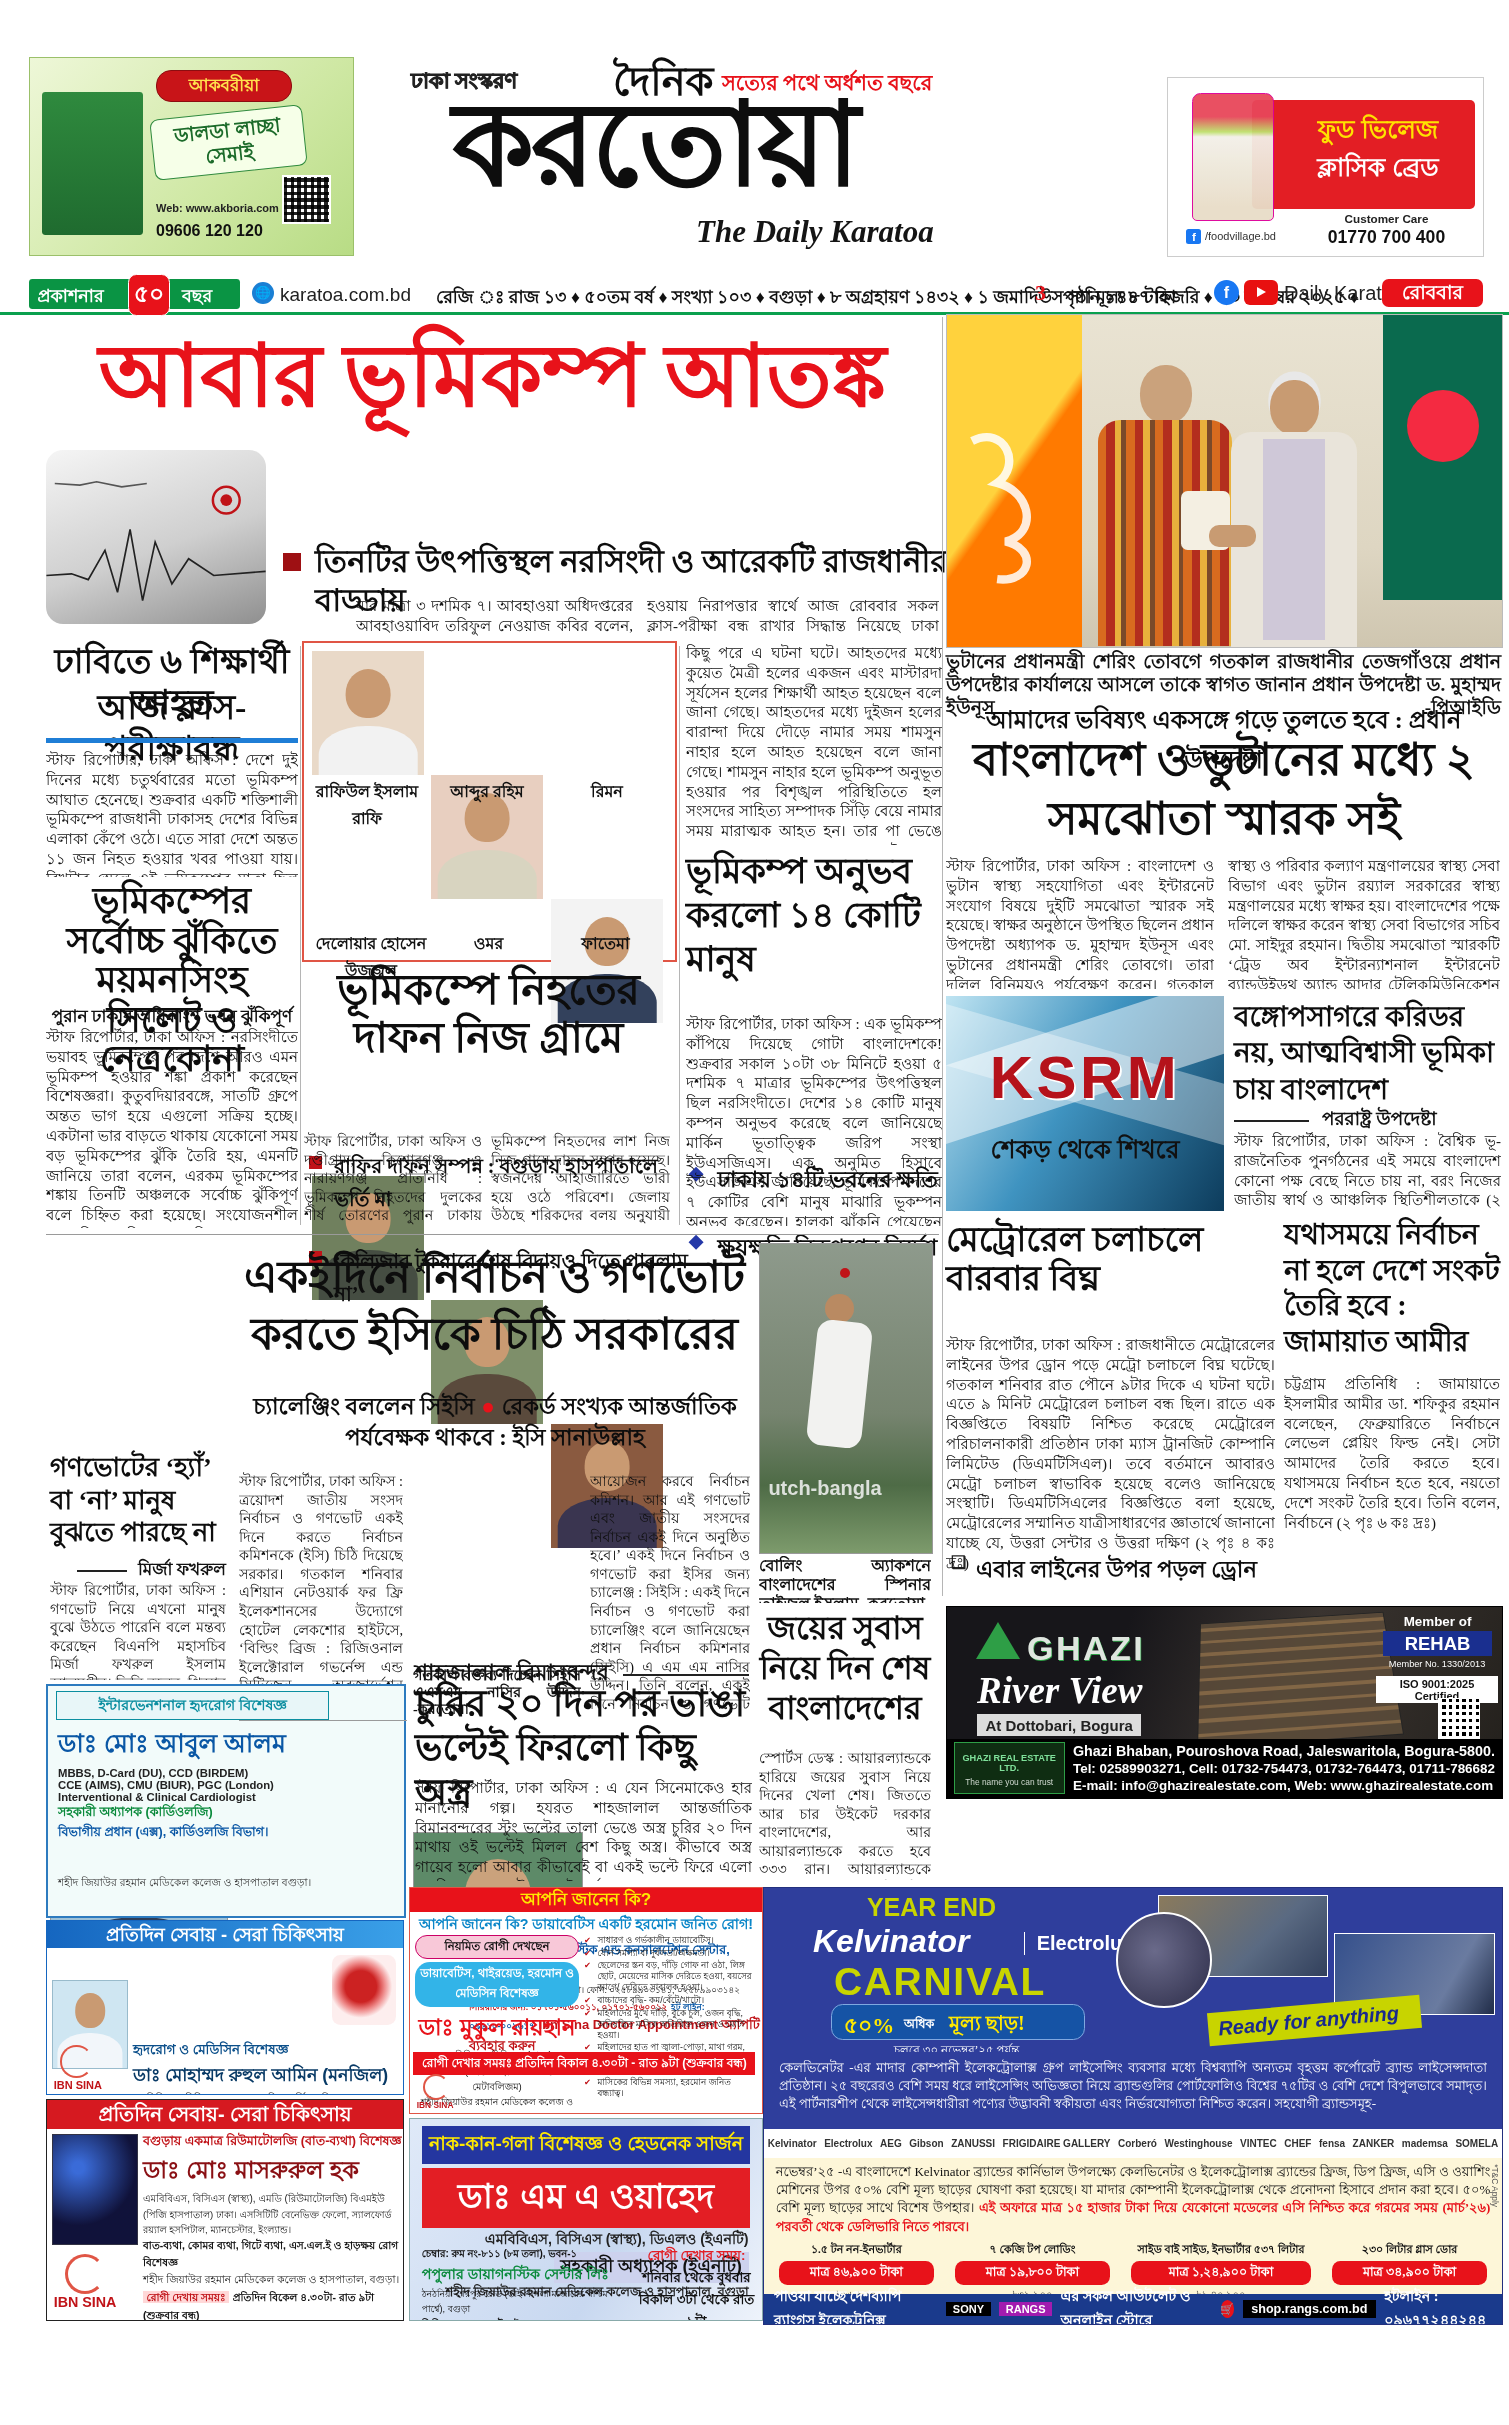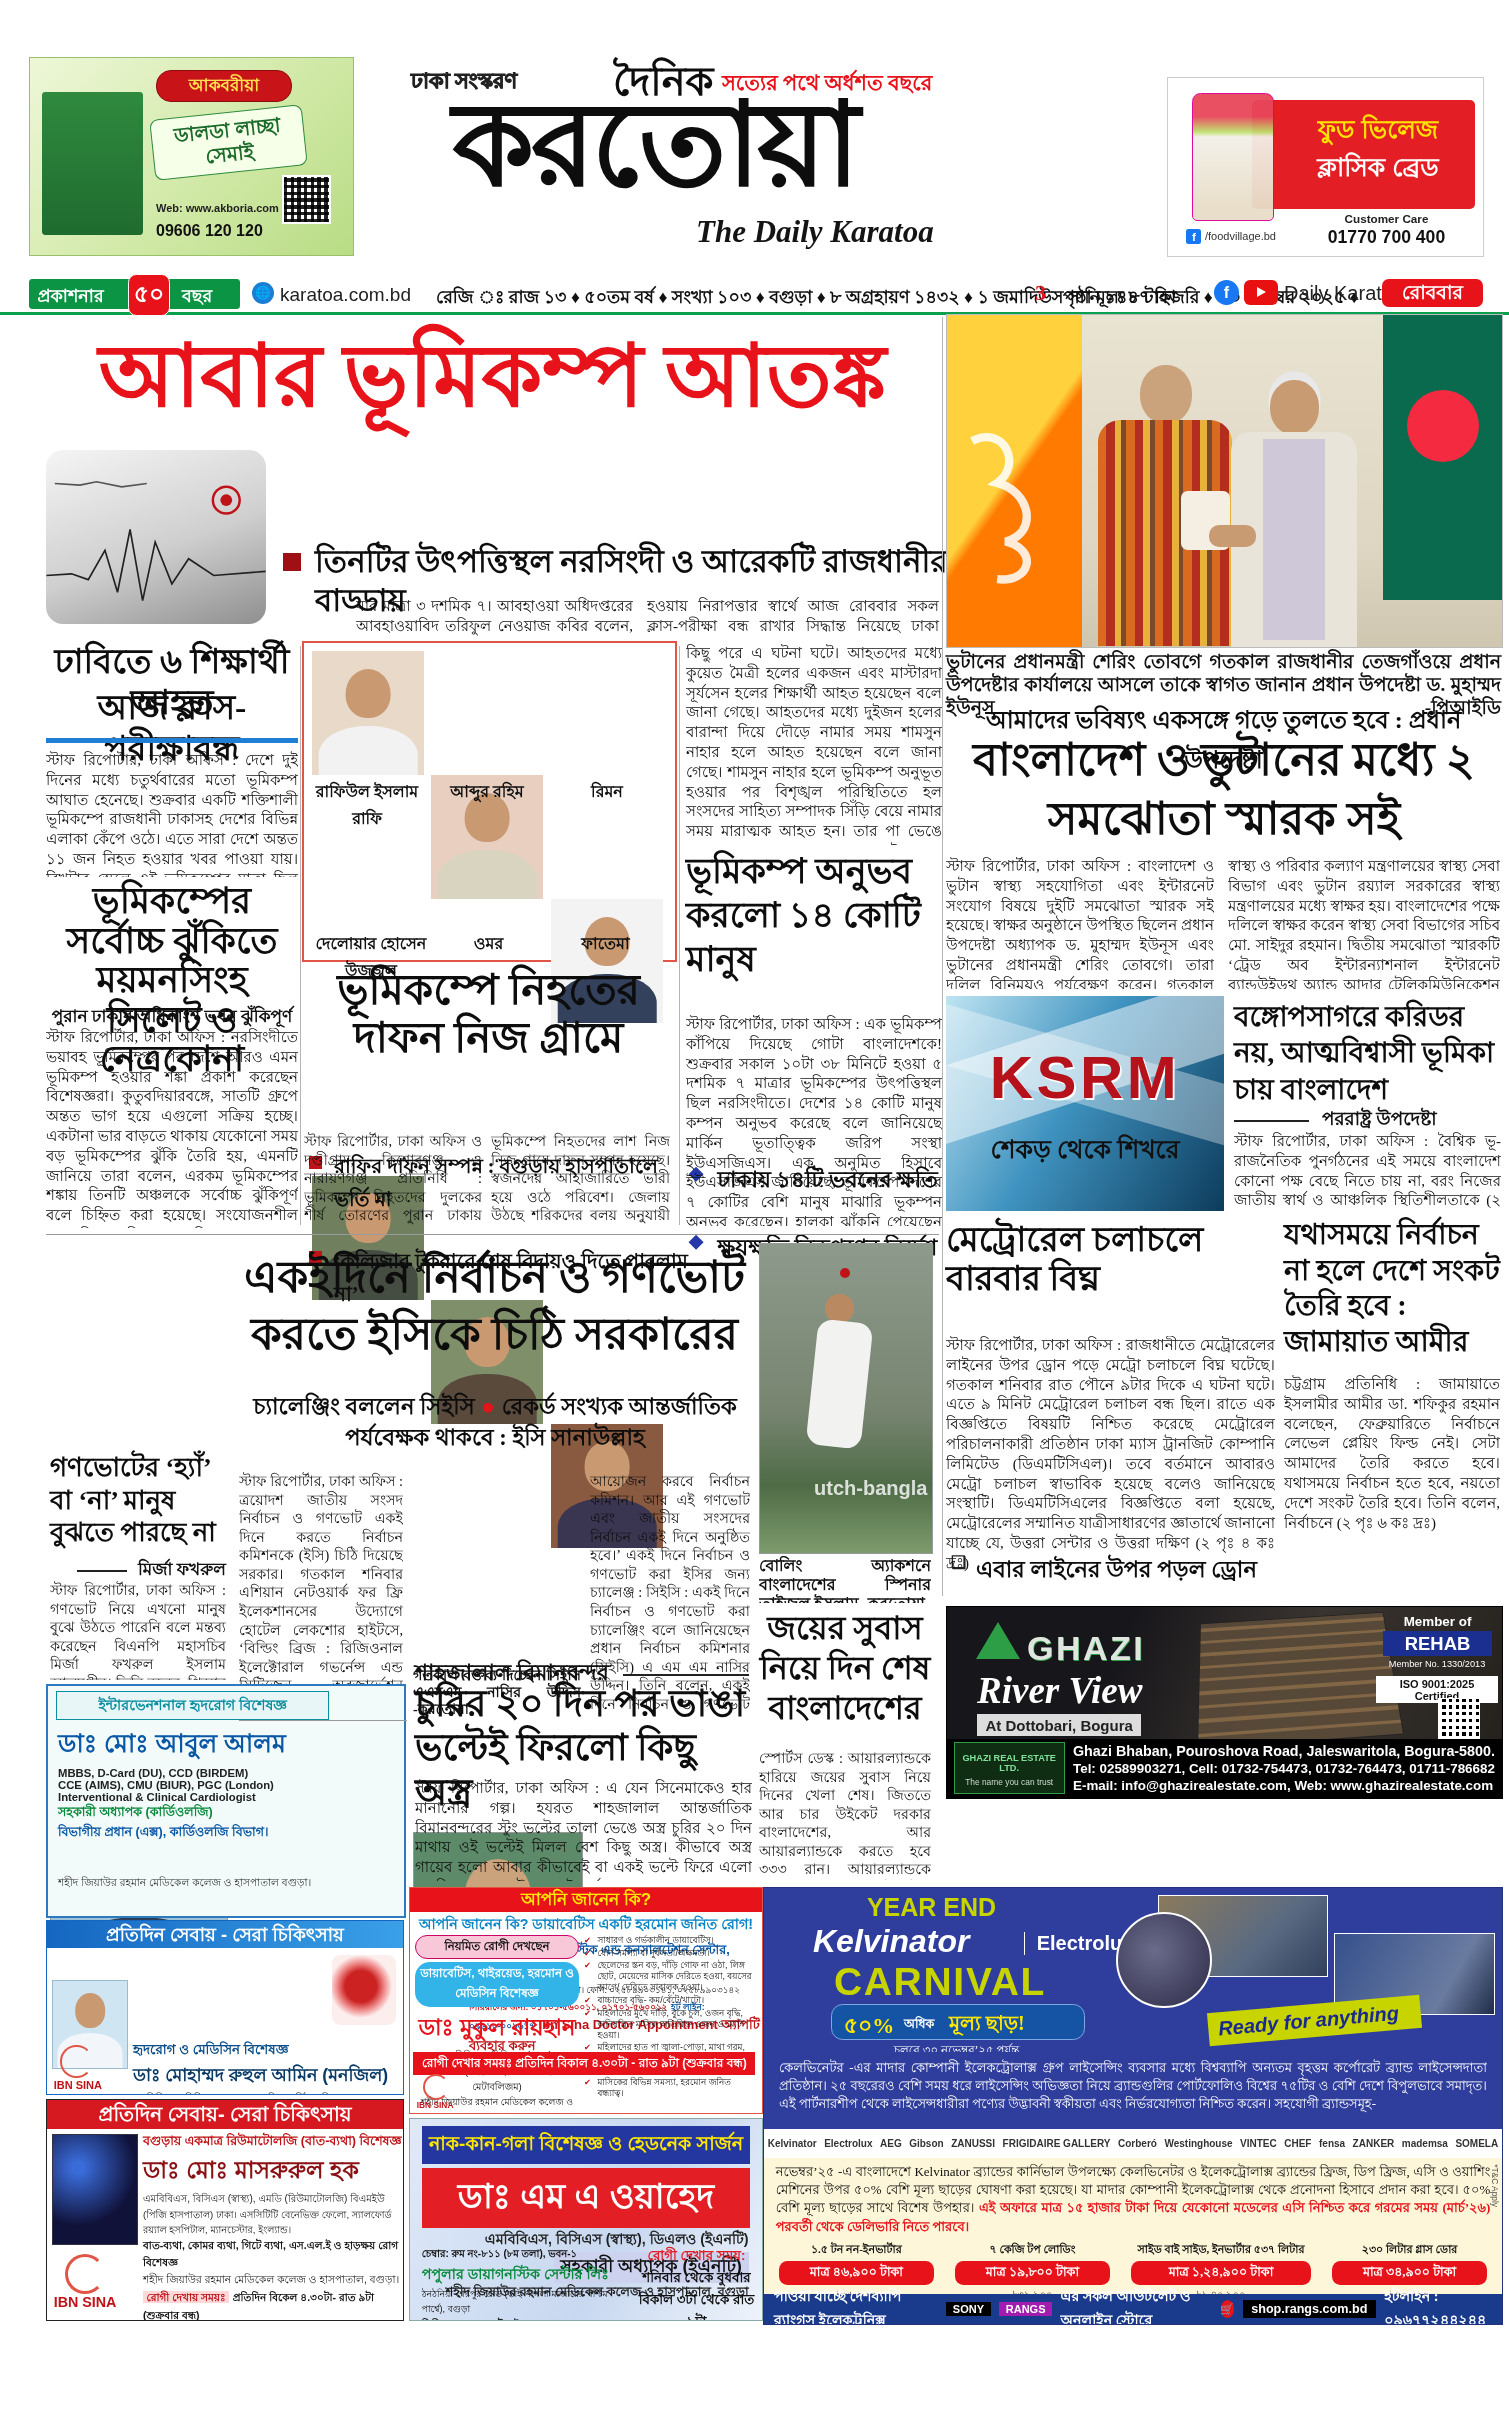--- a/index.html
+++ b/index.html
@@ -209,21 +209,21 @@
   <div class="abs" style="left:50px;top:1556px;width:176px;font-size:17px;font-weight:bold;text-align:right;">
     <span style="display:inline-block;width:50px;height:1.7px;background:#222;vertical-align:middle;margin-right:6.7px;"></span>
     <span>মির্জা ফখরুল</span>
   </div>
   <div class="abs body-sm ovh" style="left:50px;top:1581px;width:176px;height:99px;">স্টাফ রিপোর্টার, ঢাকা অফিস : গণভোট নিয়ে এখনো মানুষ বুঝে উঠতে পারেনি বলে মন্তব্য করেছেন বিএনপি মহাসচিব মির্জা ফখরুল ইসলাম আলমগীর। তিনি বলেন, পিআর দেশের মানুষ বোঝে না। পিআরের সঙ্গে আমরা পরিচিত নই। গণভোটের ‘হ্যাঁ’ বা ‘না’ মানুষ বুঝতে পারছে না। শেষ দিন পর্যন্তও (২ পৃঃ ১ কঃ দ্রঃ)</div>
 
   <div class="abs" style="left:759px;top:1243px;width:172px;height:309px;background:linear-gradient(180deg,#8e9a8c 0%,#76846f 55%,#4e6b46 78%,#7d9b6c 100%);overflow:hidden;border:0.8px solid #999;">
     <div style="position:absolute;left:65px;top:50px;width:28.5px;height:28.5px;border-radius:50%;background:#b98a62;"></div>
     <div style="position:absolute;left:52px;top:77px;width:55px;height:126px;border-radius:15px;background:#f2f2f0;transform:rotate(6deg);"></div>
     <div style="position:absolute;left:80px;top:23.5px;width:10px;height:10px;border-radius:50%;background:#c01318;"></div>
-    <div class="abs sans" style="left:8.4px;top:233px;width:159px;color:#f5f5f5;font-size:20px;font-weight:bold;opacity:.85;text-align:right;">utch-bangla</div>
+    <div class="abs sans" style="left:8.4px;top:233px;width:159px;color:#f5f5f5;font-size:20px;font-weight:bold;opacity:.85;">utch-bangla</div>
   </div>
   <div class="abs jt" style="left:759px;top:1556px;width:172px;height:47px;font-size:16px;font-weight:bold;line-height:1.2;overflow:hidden;">বোলিং অ্যাকশনে বাংলাদেশের স্পিনার তাইজুল ইসলাম  -করতোয়া</div>
   <div class="abs ctr hl-black" style="left:759px;top:1608px;width:172px;font-size:32px;line-height:1.25;">জয়ের সুবাস নিয়ে দিন শেষ বাংলাদেশের</div>
   <div class="abs body-sm ovh" style="left:759px;top:1749px;width:172px;height:131px;">স্পোর্টস ডেস্ক : আয়ারল্যান্ডকে হারিয়ে জয়ের সুবাস নিয়ে দিনের খেলা শেষ। জিততে আর চার উইকেট দরকার বাংলাদেশের, আর আয়ারল্যান্ডকে করতে হবে ৩৩৩ রান। আয়ারল্যান্ডকে ৫০৯ রানের লক্ষ্য দিয়েছিল বাংলাদেশ। তাইজুল ইসলামের দুর্দান্ত বোলিংয়ে টানা দুই ওভারে অ্যান্ডি বালবির্নি ও পল স্টার্লিংকে ফেরায় তারা। ২৬ রানে দুই ওপেনারের (২ পৃঃ ৭ কঃ দ্রঃ)</div>
 
   <div class="abs" style="left:415px;top:1655px;width:335px;font-size:22px;font-weight:bold;">
     <span>শাহজালাল বিমানবন্দর</span>
     <span style="display:inline-block;width:126px;height:2.5px;background:#222;vertical-align:middle;margin-left:8.4px;"></span>
   </div>
   <div class="abs hl-black" style="left:415px;top:1682px;width:337px;font-size:37px;line-height:1.2;">চুরির ২০ দিন পর ভাঙা ভল্টেই ফিরলো কিছু অস্ত্র</div>

